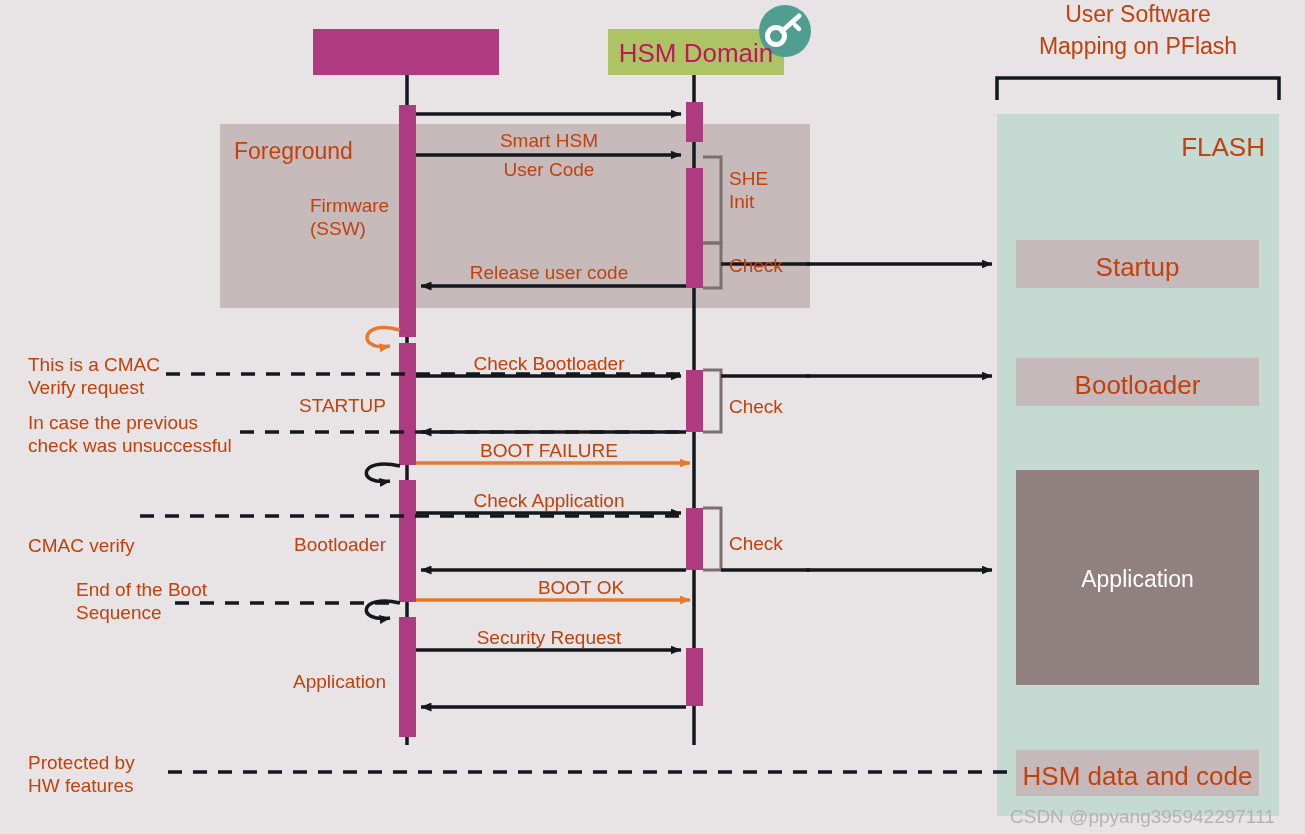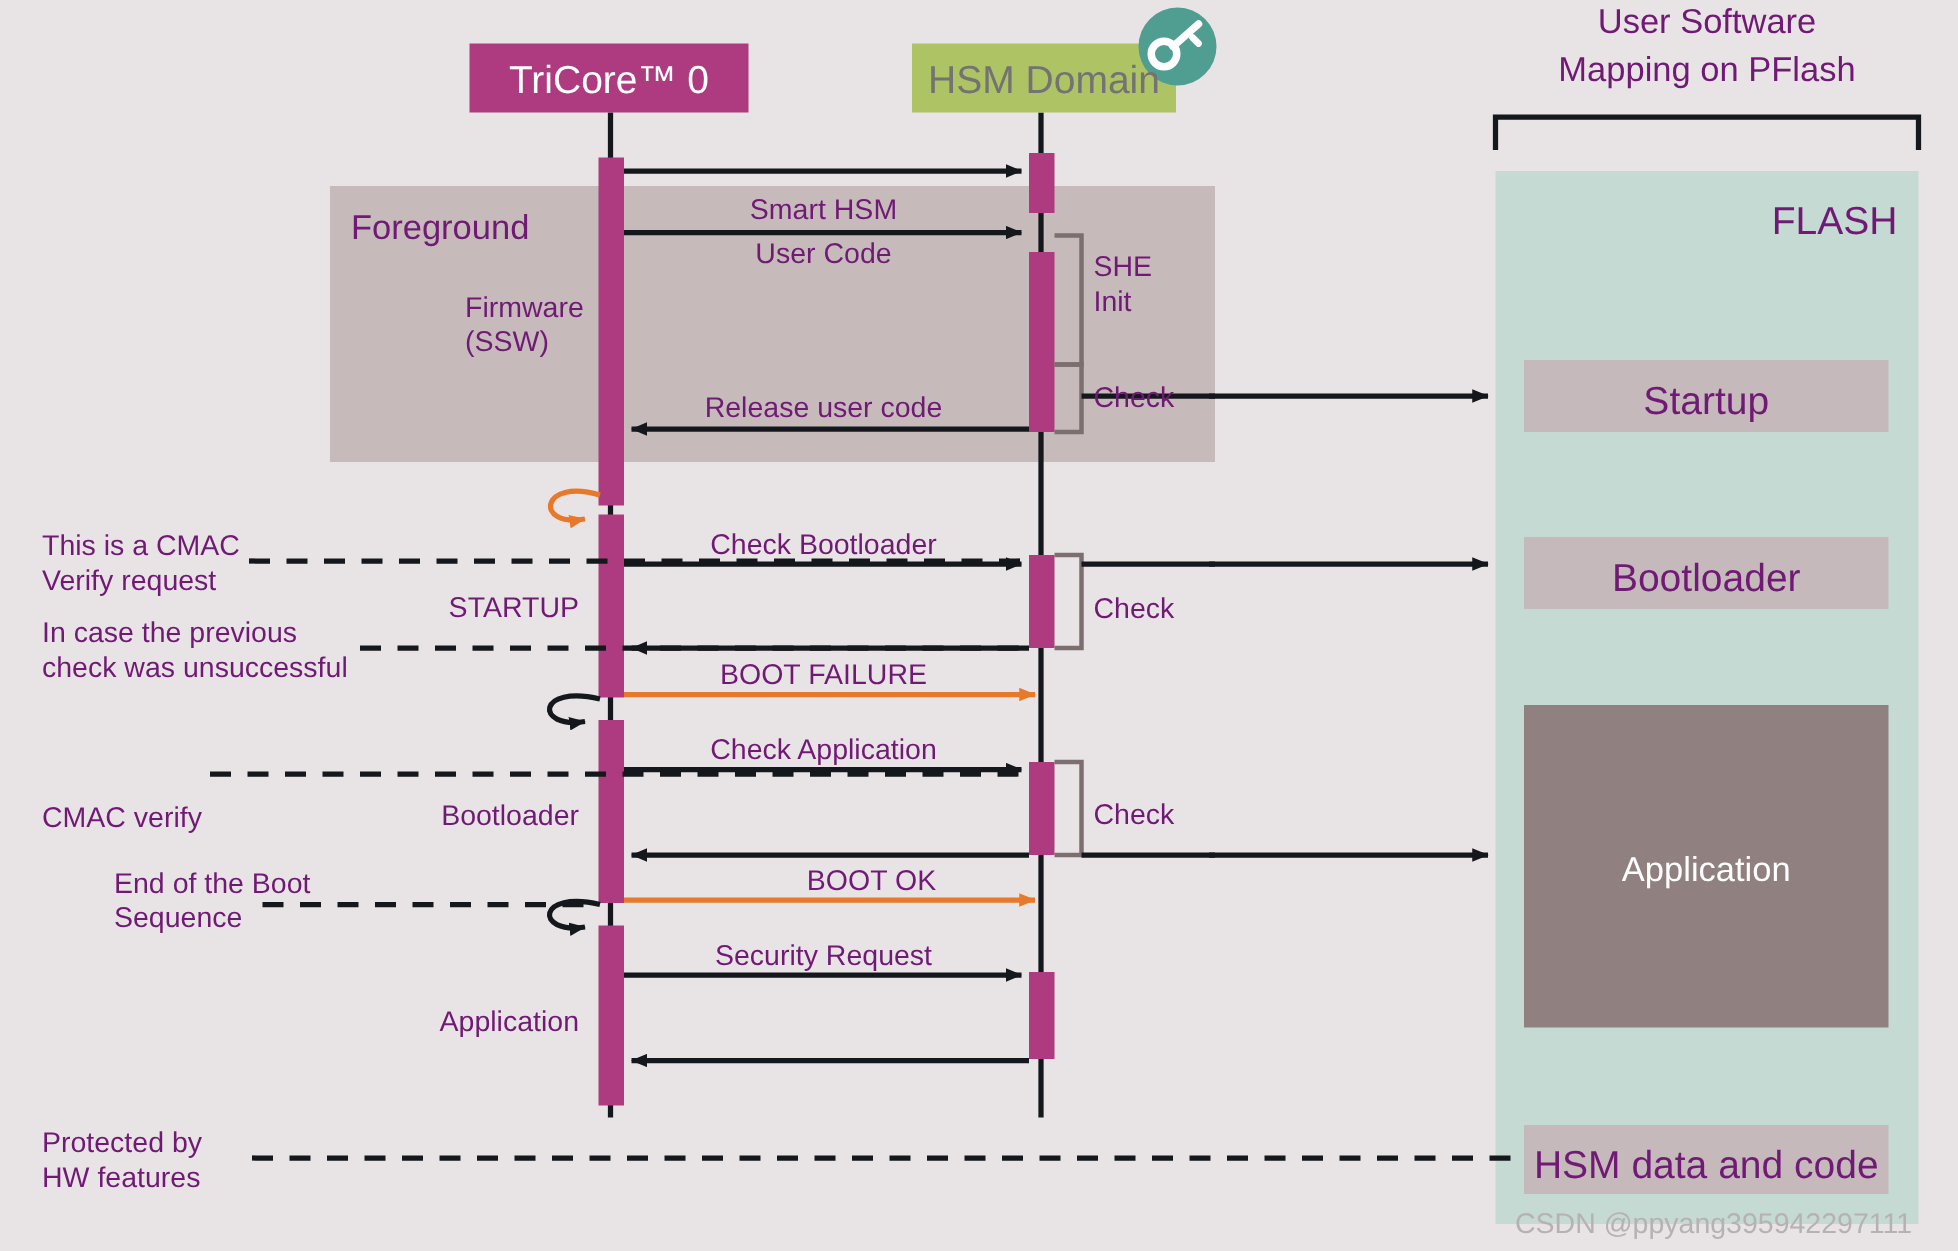--- a/index.html
+++ b/index.html
@@ -18,26 +18,26 @@
     background: #e8e4e5;
     overflow: hidden;
   }
   #stage svg {
     position: absolute;
     left: 0;
     top: 0;
   }
   .lbl {
     position: absolute;
-    color: #701a75;
+    color: #c2410c;
     white-space: pre;
     line-height: 1.22;
   }
   .t-head      { font-size: 26px; color: #ffffff; }
-  .t-head-dark { font-size: 26px; color: #737373; }
+  .t-head-dark { font-size: 26px; color: #be185d; }
   .t-title     { font-size: 23px; }
   .t-msg       { font-size: 19px; }
   .t-note      { font-size: 19px; }
   .t-block     { font-size: 26px; }
   .t-block-lt  { font-size: 23px; color: #ffffff; }
   .t-wm        { font-size: 19px; color: #b6b2b3; }
   .center { text-align: center; }
   .right  { text-align: right; }
 </style>
 </head>
@@ -131,21 +131,20 @@
     <rect x="608" y="29" width="176" height="46" fill="#aec464"></rect>
 
     <g>
       <circle cx="785" cy="31" r="26" fill="#4f9e91"></circle>
       <circle cx="776" cy="36" r="8.5" fill="none" stroke="#ffffff" stroke-width="5"></circle>
       <line x1="782" y1="31" x2="799" y2="16" stroke="#ffffff" stroke-width="5" stroke-linecap="round"></line>
       <line x1="795" y1="25" x2="799" y2="29" stroke="#ffffff" stroke-width="4.5" stroke-linecap="round"></line>
     </g>
   </svg>
 
-  <div class="lbl t-head center" style="left:313px; top:38px; width:186px;">TriCore™ 0</div>
   <div class="lbl t-head-dark center" style="left:608px; top:38px; width:176px;">HSM Domain</div>
 
   <div class="lbl t-title center" style="left:997px; top:0px; width:282px;">User Software</div>
   <div class="lbl t-title center" style="left:997px; top:32px; width:282px;">Mapping on PFlash</div>
   <div class="lbl t-block right" style="left:997px; top:132px; width:268px;">FLASH</div>
 
   <div class="lbl t-block center" style="left:1016px; top:252px; width:243px;">Startup</div>
   <div class="lbl t-block center" style="left:1016px; top:370px; width:243px;">Bootloader</div>
   <div class="lbl t-block-lt center" style="left:1016px; top:565px; width:243px;">Application</div>
   <div class="lbl t-block center" style="left:1016px; top:761px; width:243px;">HSM data and code</div>

